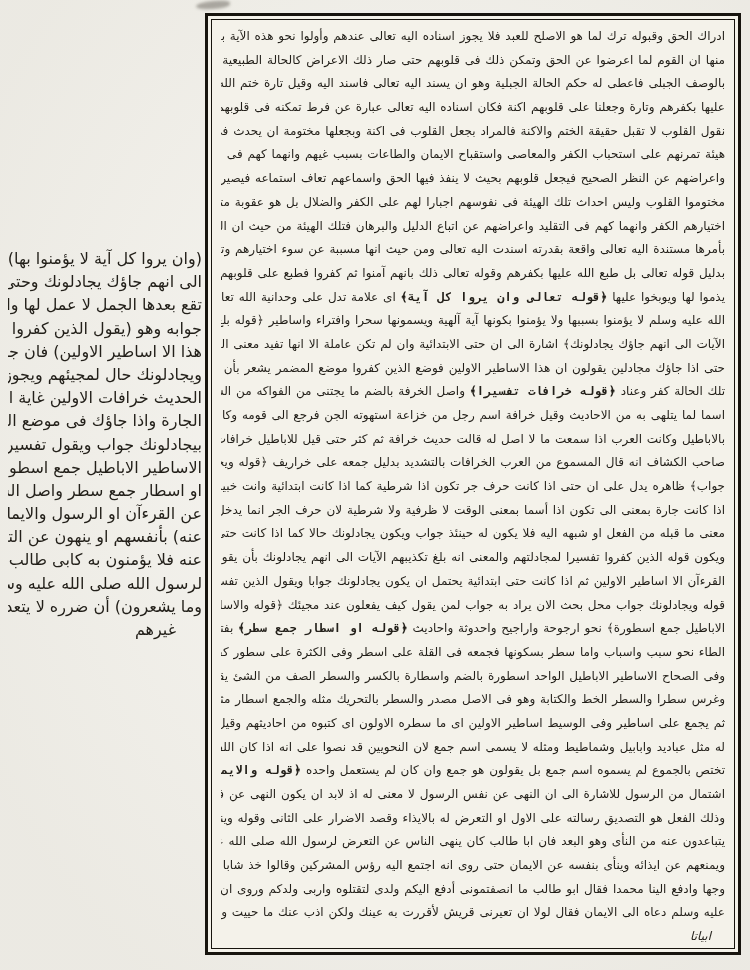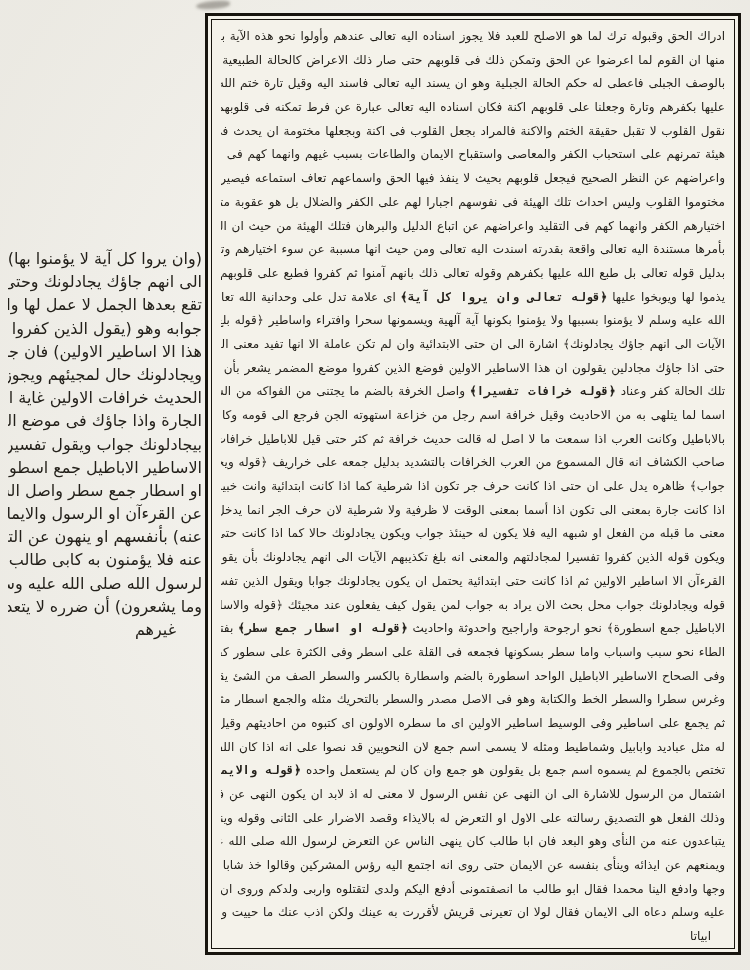--- a/index.html
+++ b/index.html
@@ -44,20 +44,21 @@
     white-space:nowrap;
     text-align:justify;
     text-align-last:justify;
     overflow:hidden;
     letter-spacing:0;
     word-spacing:1px;
   }
   .tline.short{
     text-align-last:right;
     padding-right:14px;
+    font-style:italic;
   }
   .tline .marker{
     font-weight:bold;
     letter-spacing:.3px;
     font-family:Liberation Mono, monospace;
   }
   
   .margin-note{
     position:absolute;left:8px;top:247px;width:194px;
     direction:rtl;

